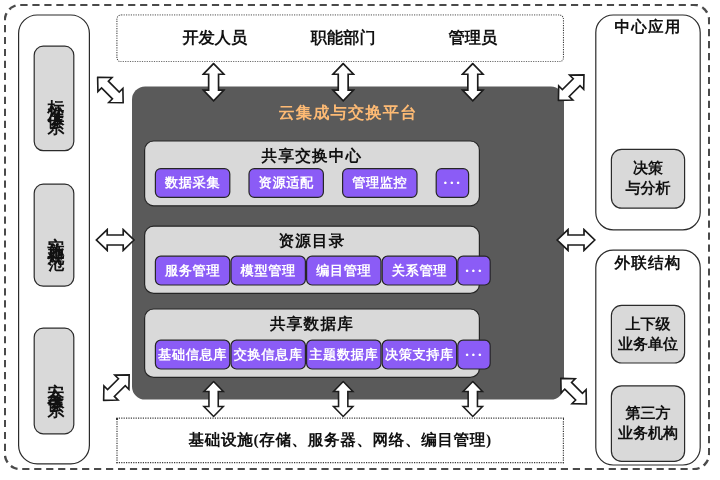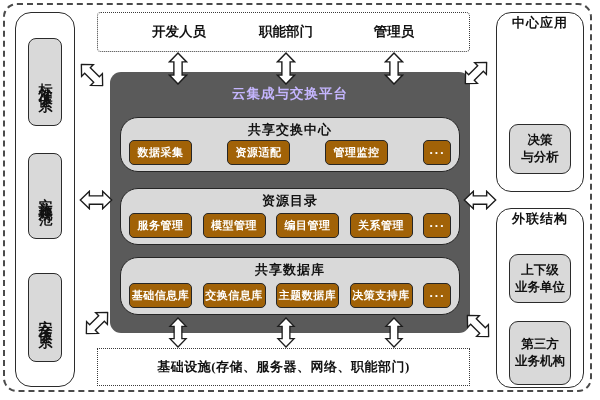--- a/index.html
+++ b/index.html
@@ -20,28 +20,28 @@
   
   .actors-box{position:absolute;left:97px;top:12px;width:373px;height:40px;box-sizing:border-box;
           border:1.6px dotted #3a3a3a;border-radius:4px;}
   .actor{position:absolute;top:50%;transform:translate(-50%,-50%);font-weight:bold;
           font-size:13.5px;white-space:nowrap;}
   .actor-1{left:81px}.actor-2{left:188px}.actor-3{left:296px}
 
   
   .platform{position:absolute;left:110px;top:72px;width:360px;height:261px;background:#5a5a5a;
           border-radius:11px;}
-  .platform-title{position:absolute;top:13px;width:100%;text-align:center;color:#c4b5fd;
+  .platform-title{position:absolute;top:13px;width:100%;text-align:center;color:#fdba74;
           font-weight:bold;font-size:13.5px;letter-spacing:1px;}
-  .section{position:absolute;left:10px;width:340px;background:#d9d9d9;border:1.4px solid #262626;
-          border-radius:18px;box-sizing:border-box;}
+  .section{position:absolute;left:10px;width:280px;background:#d9d9d9;border:1.4px solid #262626;
+          border-radius:8px;box-sizing:border-box;}
   .section-1{top:45px;height:55px}.section-2{top:116px;height:57px}.section-3{top:185px;height:58px}
   .section-title{text-align:center;font-weight:bold;font-size:13px;margin-top:3px;letter-spacing:1px;}
   .chip-row{position:absolute;left:8px;right:8px;bottom:6px;display:flex;justify-content:space-between;}
-  .chip{height:25px;background:#a16207;border:1.4px solid #262626;border-radius:5px;color:#fff;
+  .chip{height:25px;background:#8b5cf6;border:1.4px solid #262626;border-radius:5px;color:#fff;
           font-weight:bold;font-size:11px;display:flex;align-items:center;justify-content:center;
           flex:0 0 63px;box-sizing:border-box;letter-spacing:0.5px;}
   .chip.dots{flex:0 0 28px;font-size:13px;letter-spacing:1px;}
 
   
   .right-col{position:absolute;left:496px;width:88px;height:180px;background:#fff;
           border:1.5px solid #2b2b2b;border-radius:15px;box-sizing:border-box;}
   .right-col-top{top:12px}.right-col-bottom{top:208px}
   .col-title{text-align:center;font-weight:bold;font-size:13px;margin-top:1px;letter-spacing:1px;}
   .right-box{position:absolute;left:12px;width:62px;background:#d9d9d9;border:1.4px solid #2b2b2b;
@@ -134,21 +134,21 @@
 
   <div class="right-col right-col-bottom">
     <div class="col-title">外联结构</div>
     <div class="right-box rb-3">上下级
 业务单位</div>
     <div class="right-box rb-4">第三方
 业务机构</div>
   </div>
 
   <div class="infra">
-    <span>基础设施(存储、服务器、网络、职能部门)</span>
+    <span>基础设施(存储、服务器、网络、编目管理)</span>
   </div>
 
   <svg class="arrow" style="left:168px;top:52px" width="20" height="33">
       <use href="#dbl-arrow"></use>
     </svg>
   <svg class="arrow" style="left:276px;top:52px" width="20" height="33">
       <use href="#dbl-arrow"></use>
     </svg>
   <svg class="arrow" style="left:384px;top:52px" width="20" height="33">
       <use href="#dbl-arrow"></use>

